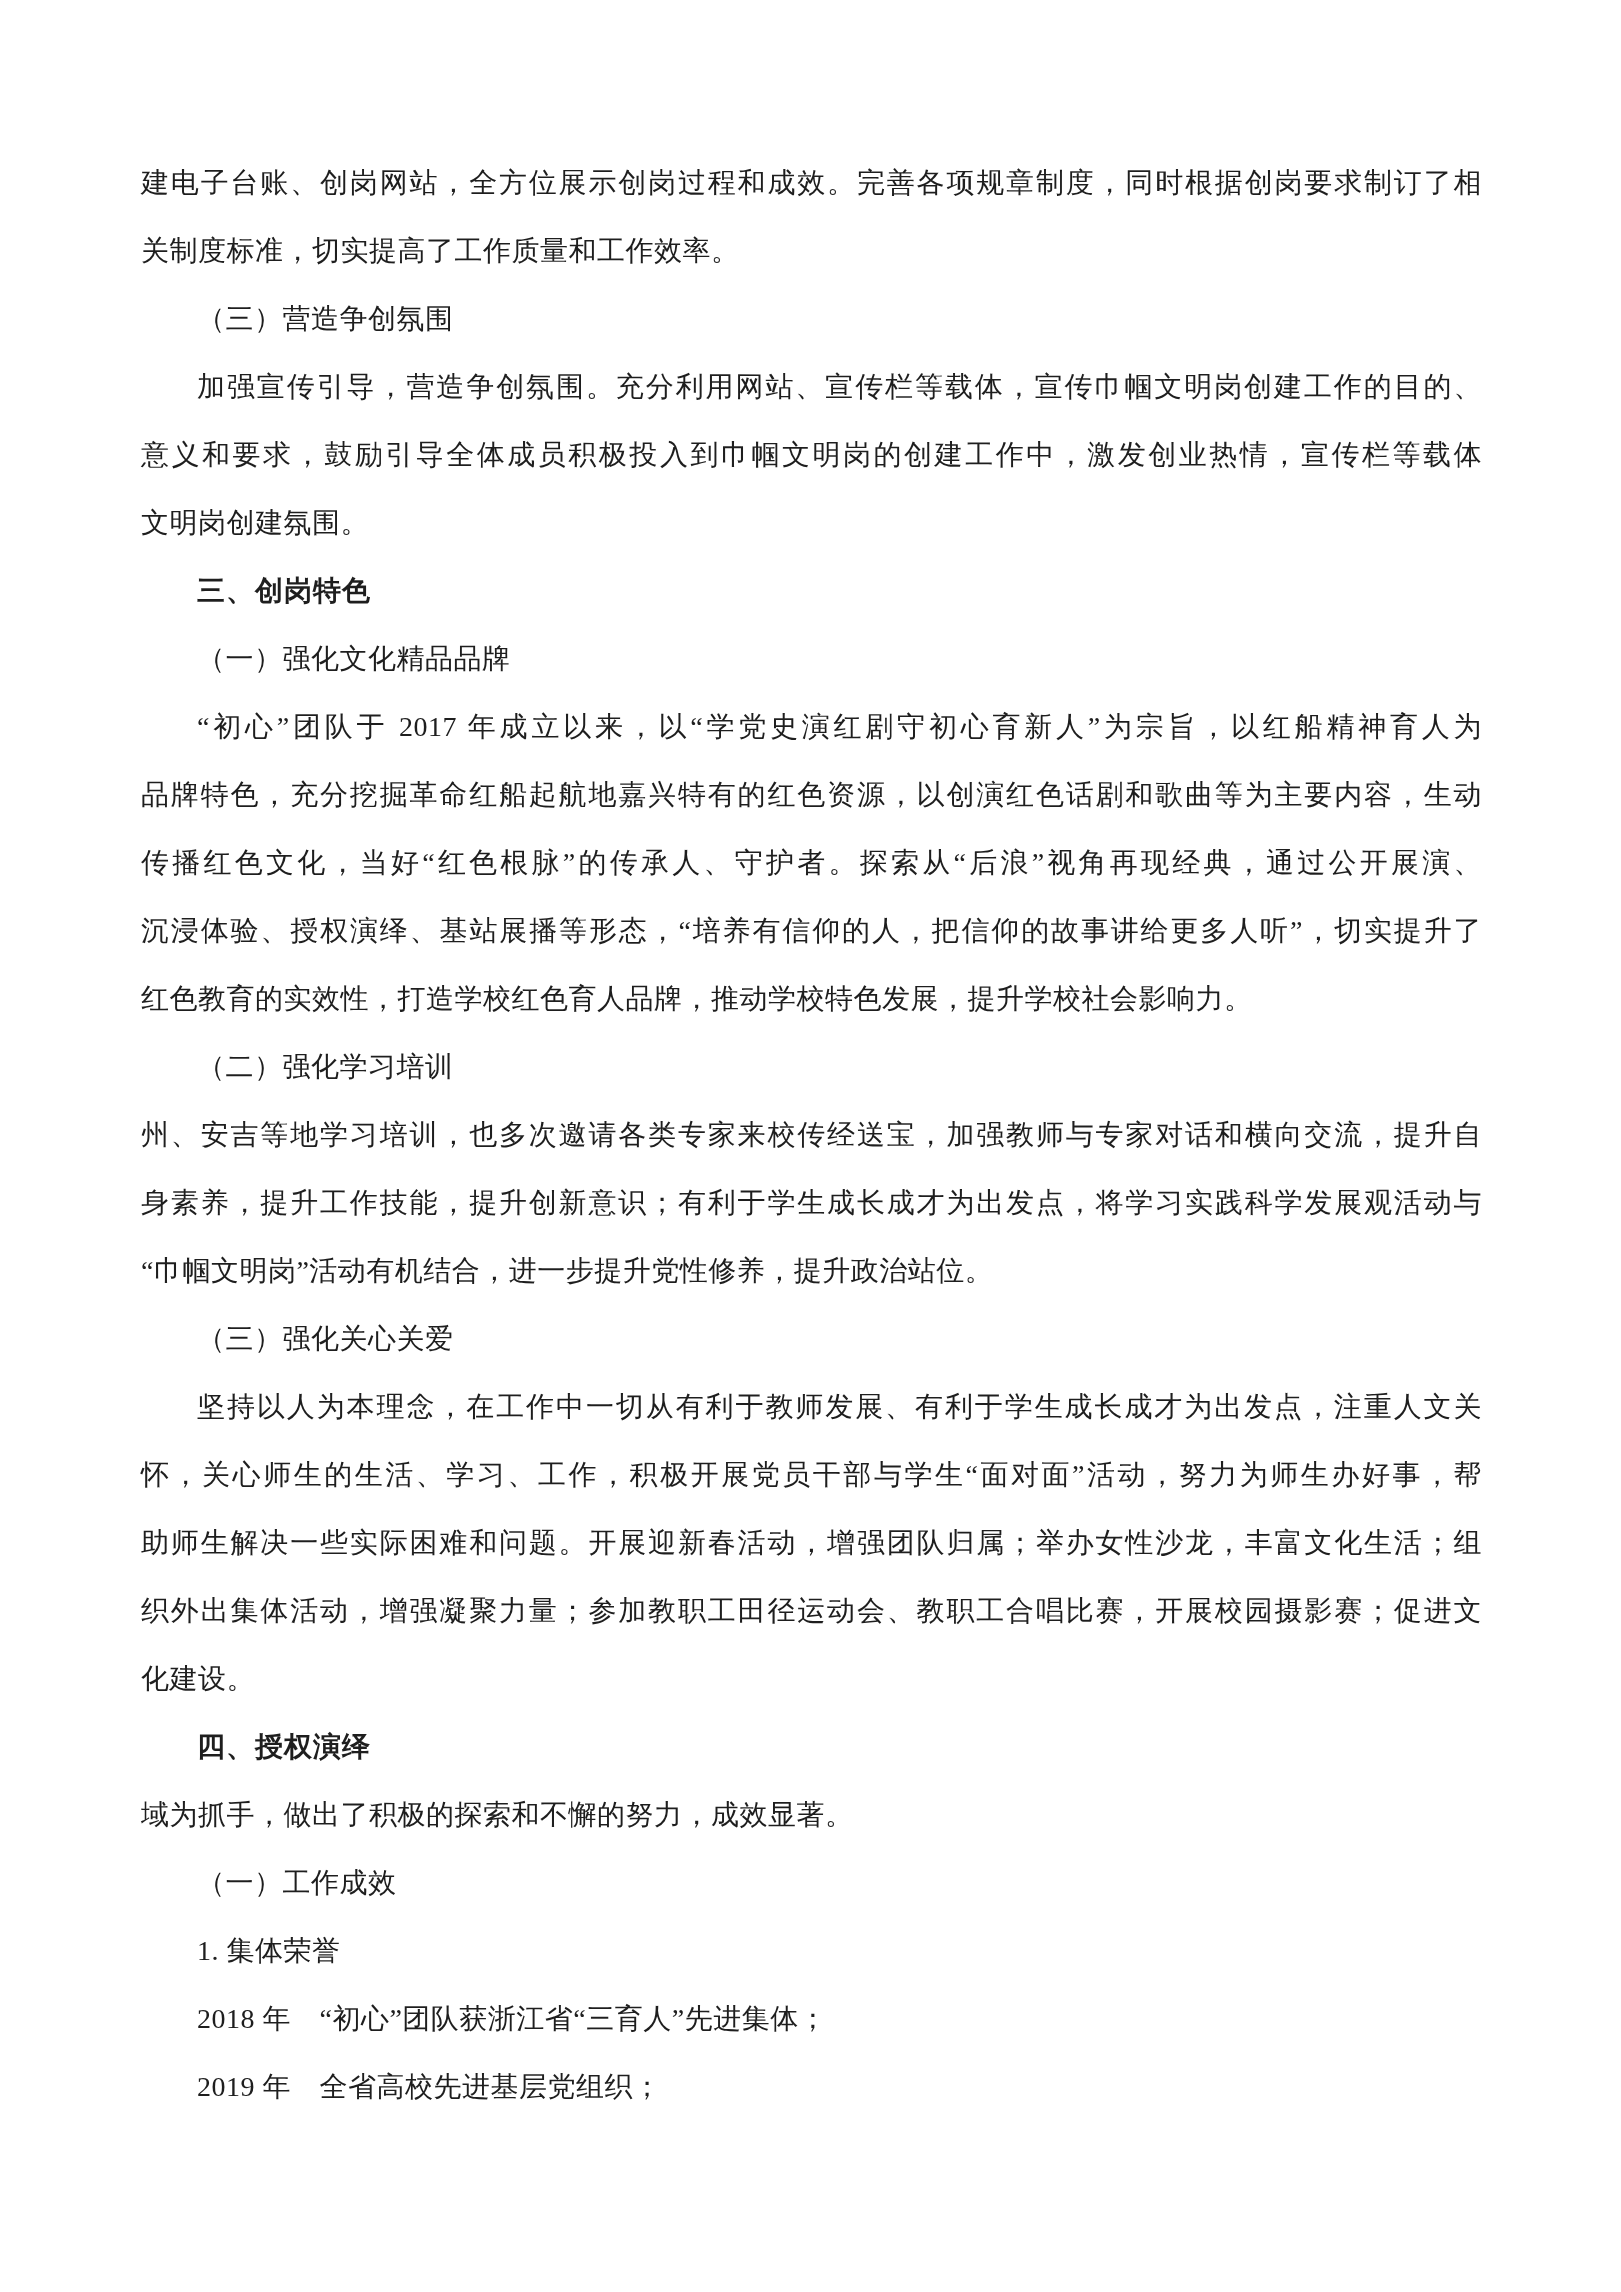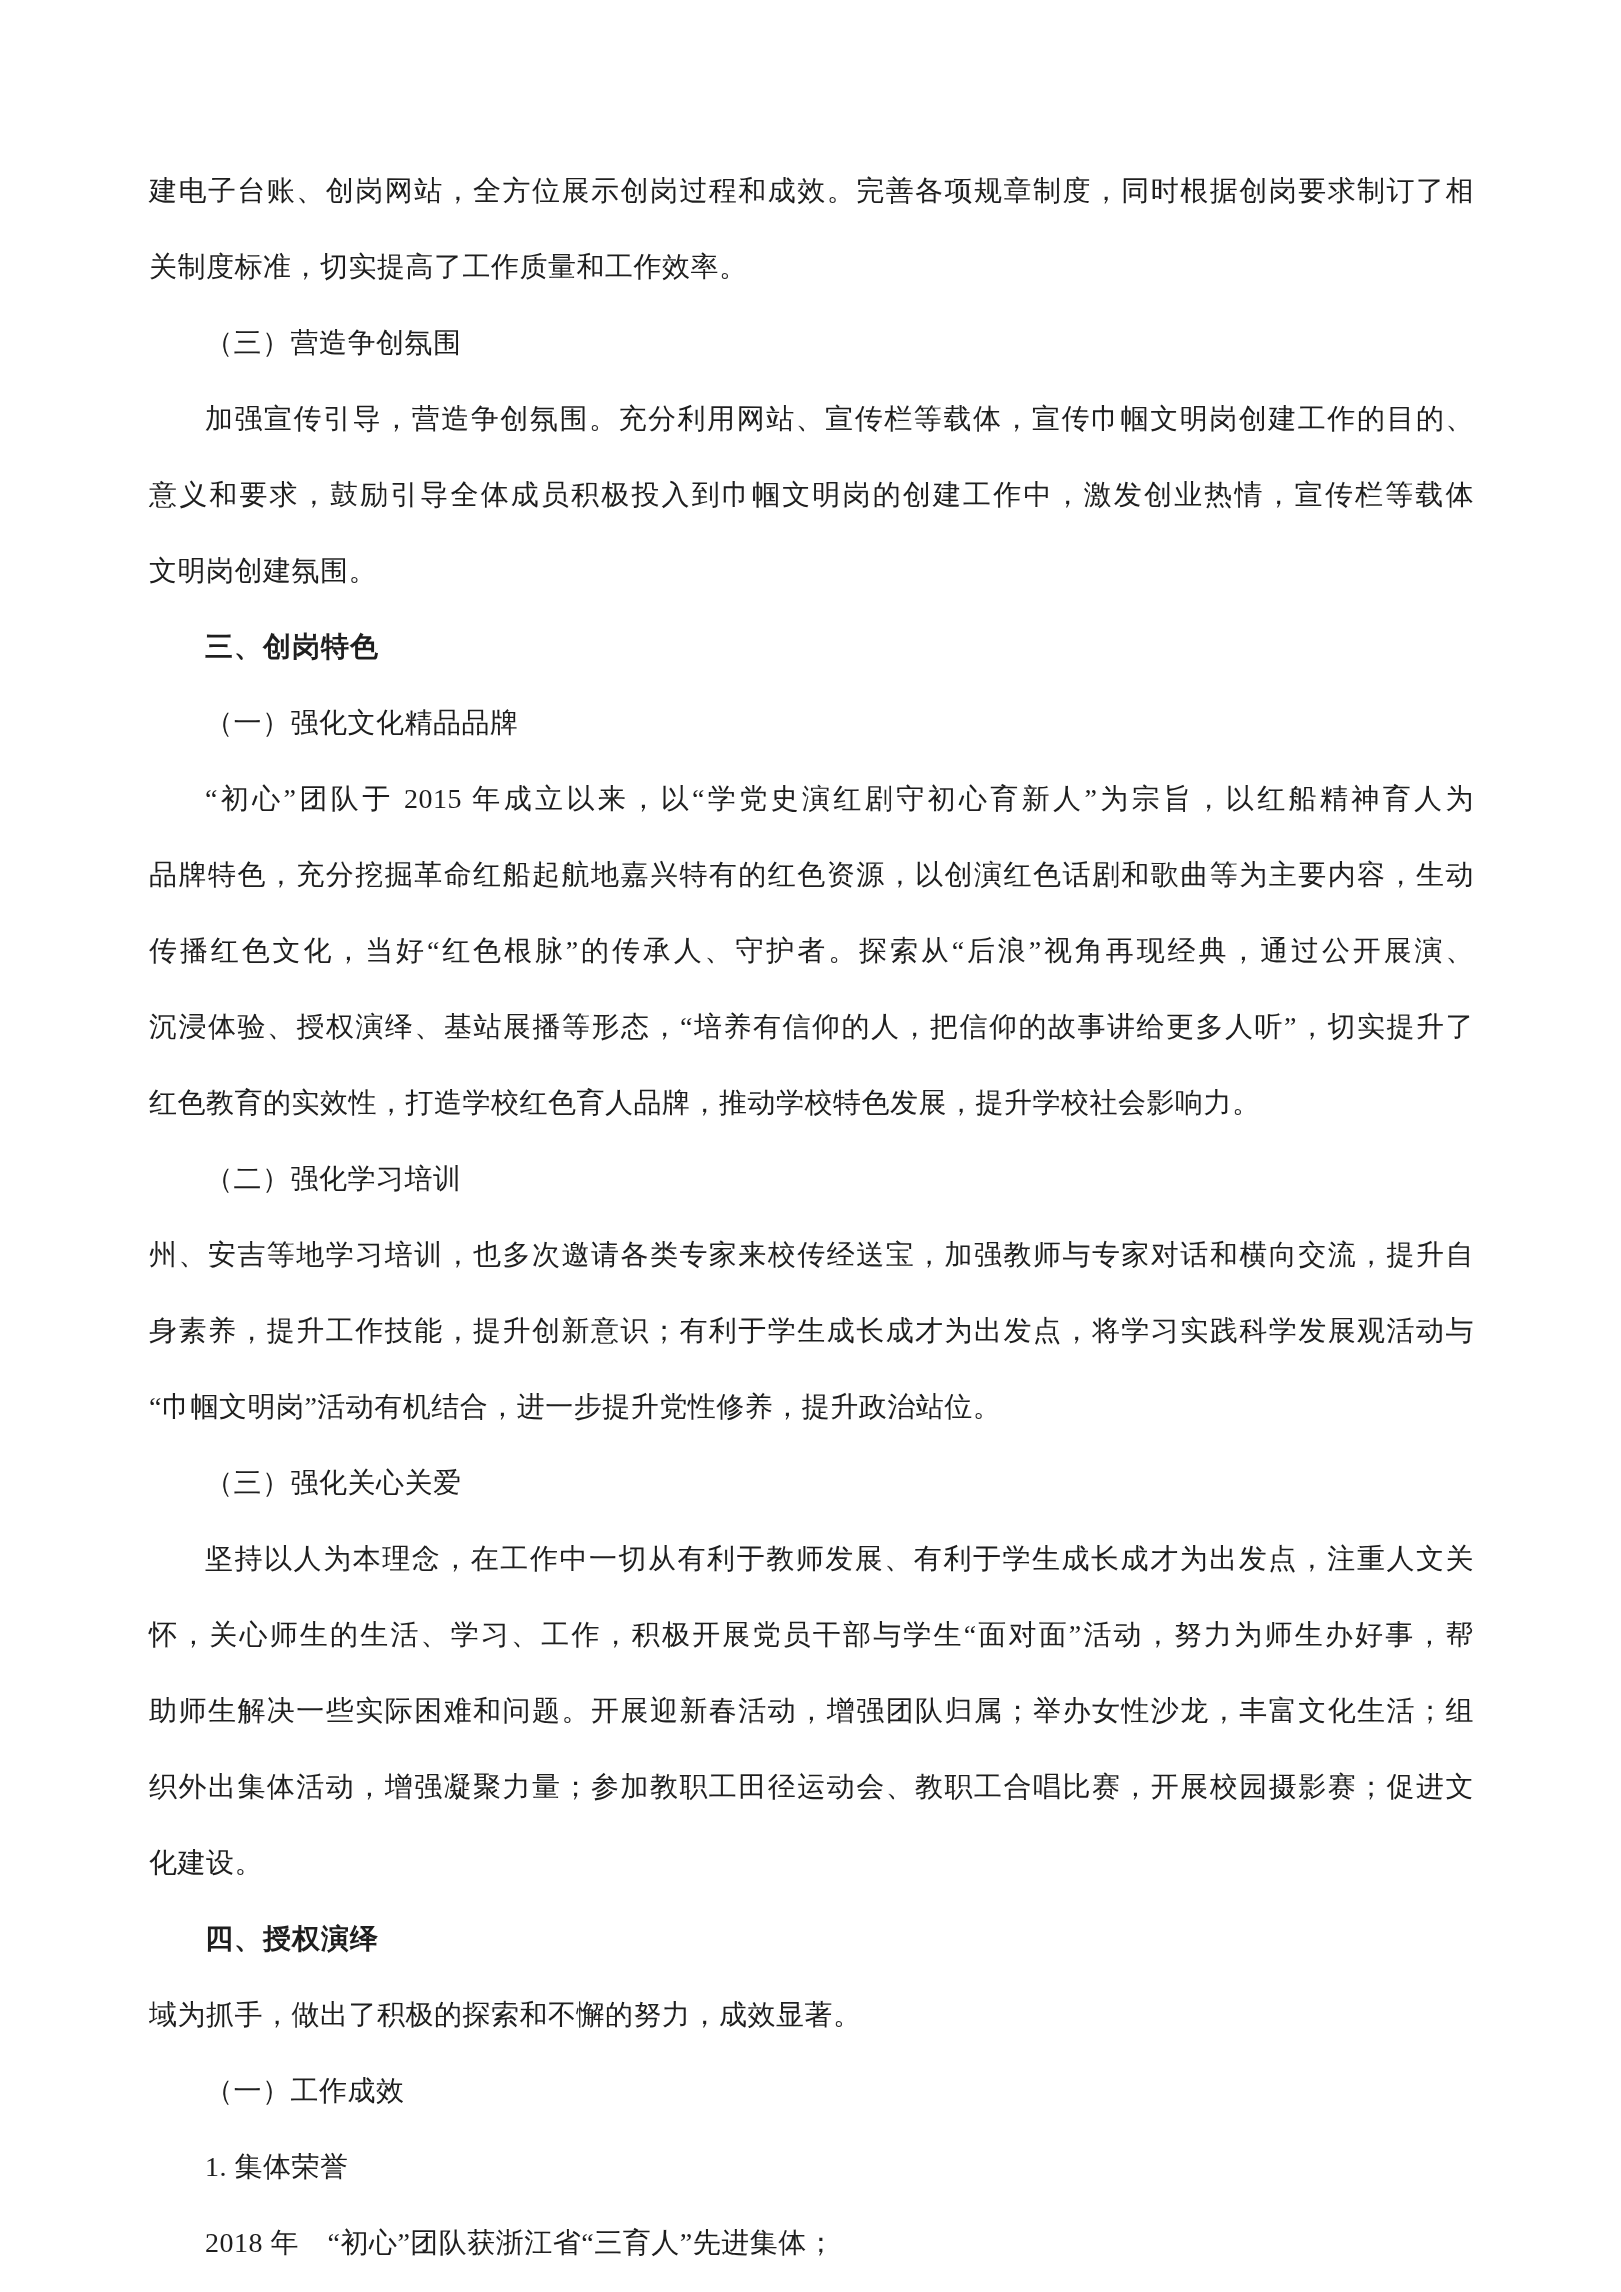--- a/index.html
+++ b/index.html
@@ -15,21 +15,21 @@
     background: #ffffff;
     overflow: hidden;
   }
   .doc-body {
     position: absolute;
     left: 137px;
     top: 147px;
     width: 1349px;
   }
   .line {
-    margin: 12px;
+    margin: 4px;
     padding: 0;
     font-family: "Liberation Serif", "DejaVu Serif", serif;
     font-size: 28px;
     line-height: 64px;
     color: #1e1e1e;
     letter-spacing: 0.5px;
     white-space: pre-wrap;
   }
   .line.justify {
     text-align: justify;
@@ -51,21 +51,21 @@
 <div class="page">
   <div class="doc-body" id="doc-body">
       <p class="line justify">建电子台账、创岗网站，全方位展示创岗过程和成效。完善各项规章制度，同时根据创岗要求制订了相</p>
       <p class="line">关制度标准，切实提高了工作质量和工作效率。</p>
       <p class="line indent">（三）营造争创氛围</p>
       <p class="line justify indent">加强宣传引导，营造争创氛围。充分利用网站、宣传栏等载体，宣传巾帼文明岗创建工作的目的、</p>
       <p class="line justify">意义和要求，鼓励引导全体成员积极投入到巾帼文明岗的创建工作中，激发创业热情，宣传栏等载体</p>
       <p class="line">文明岗创建氛围。</p>
       <p class="line indent bold">三、创岗特色</p>
       <p class="line indent">（一）强化文化精品品牌</p>
-      <p class="line justify indent">“初心”团队于 2015 年成立以来，以“学党史演红剧守初心育新人”为宗旨，以红船精神育人为</p>
+      <p class="line justify indent">“初心”团队于 2017 年成立以来，以“学党史演红剧守初心育新人”为宗旨，以红船精神育人为</p>
       <p class="line justify">品牌特色，充分挖掘革命红船起航地嘉兴特有的红色资源，以创演红色话剧和歌曲等为主要内容，生动</p>
       <p class="line justify">传播红色文化，当好“红色根脉”的传承人、守护者。探索从“后浪”视角再现经典，通过公开展演、</p>
       <p class="line justify">沉浸体验、授权演绎、基站展播等形态，“培养有信仰的人，把信仰的故事讲给更多人听”，切实提升了</p>
       <p class="line">红色教育的实效性，打造学校红色育人品牌，推动学校特色发展，提升学校社会影响力。</p>
       <p class="line indent">（二）强化学习培训</p>
       <p class="line justify">州、安吉等地学习培训，也多次邀请各类专家来校传经送宝，加强教师与专家对话和横向交流，提升自</p>
       <p class="line justify">身素养，提升工作技能，提升创新意识；有利于学生成长成才为出发点，将学习实践科学发展观活动与</p>
       <p class="line">“巾帼文明岗”活动有机结合，进一步提升党性修养，提升政治站位。</p>
       <p class="line indent">（三）强化关心关爱</p>
       <p class="line justify indent">坚持以人为本理念，在工作中一切从有利于教师发展、有利于学生成长成才为出发点，注重人文关</p>

